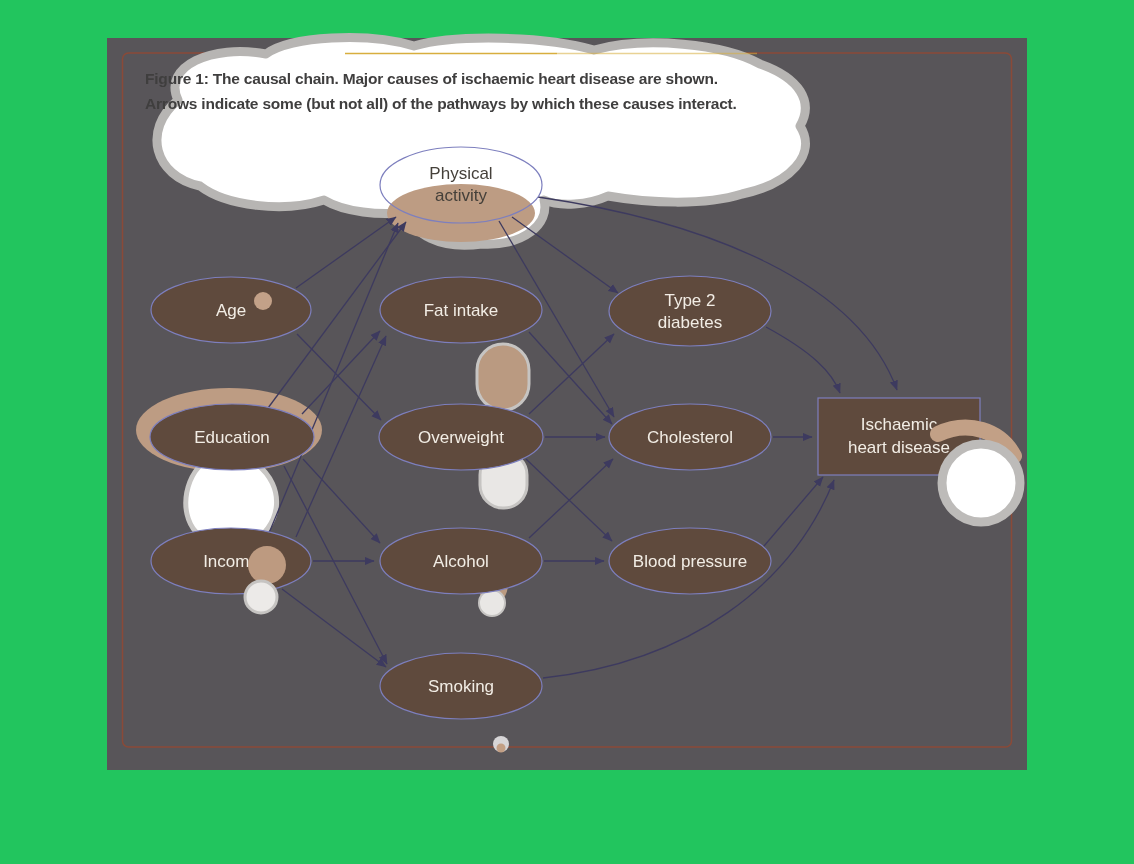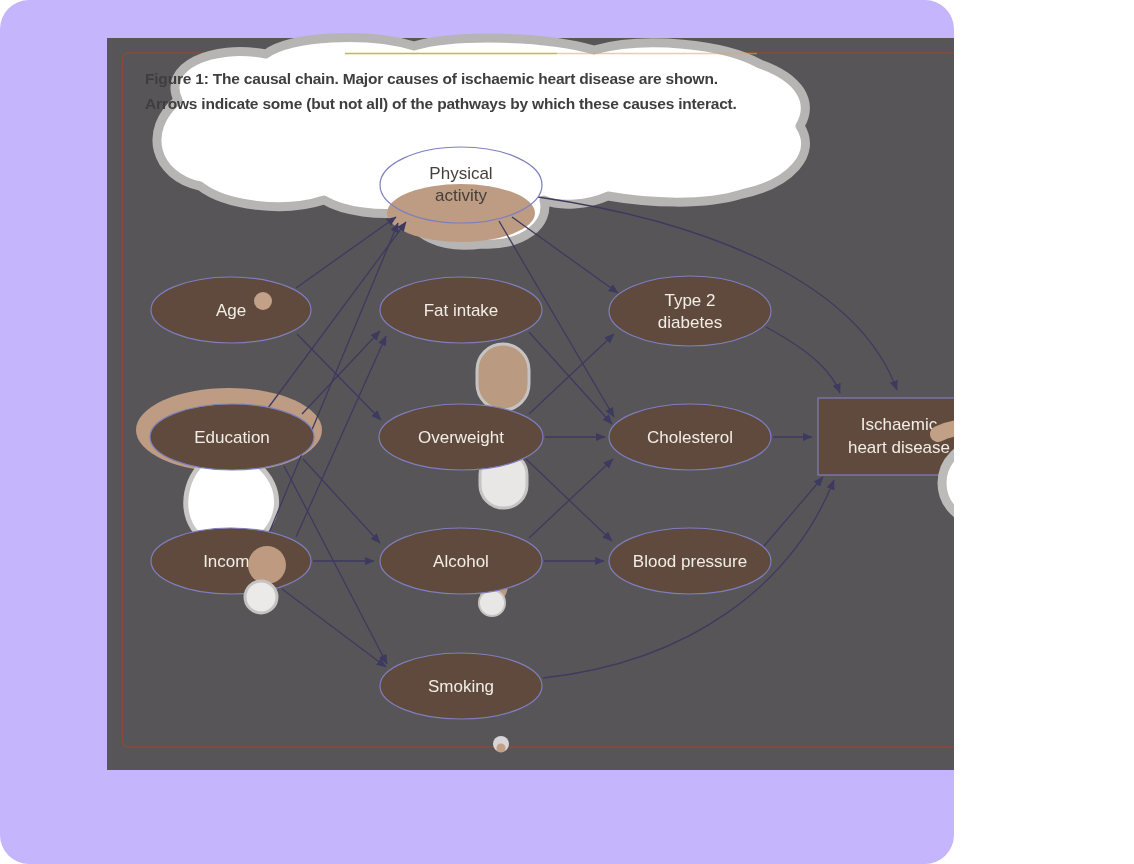--- a/index.html
+++ b/index.html
@@ -1,16 +1,16 @@
 <!DOCTYPE html>
 <html><head>
 <meta charset="utf-8">
 <style>
   html,body{margin:0;padding:0;background:#ffffff;}
-  .page{position:relative;width:954px;height:864px;background:#c4b5fd;overflow:hidden;border-radius:29px;}
+  .page{position:relative;width:1134px;height:864px;background:#22c55e;overflow:hidden;}
   svg{display:block;}
   text{font-family:"Liberation Sans", sans-serif;}
   .caption{fill:#3f3e3e;font-size:15.5px;font-weight:bold;letter-spacing:-0.2px;}
   .node-label{fill:#f2ede5;font-size:17px;text-anchor:middle;}
   .node-label-dark{fill:#45403a;font-size:17px;text-anchor:middle;}
   .edge{stroke:#3d3a5f;stroke-width:1.3;fill:none;marker-end:url(#arrowhead);}
   .node-ellipse{fill:#5f4a3d;stroke:#7d7fbe;stroke-width:1.2;}
   .node-rect{fill:#5f4a3d;stroke:#7d7fbe;stroke-width:1.2;}
 </style>
 </head>

